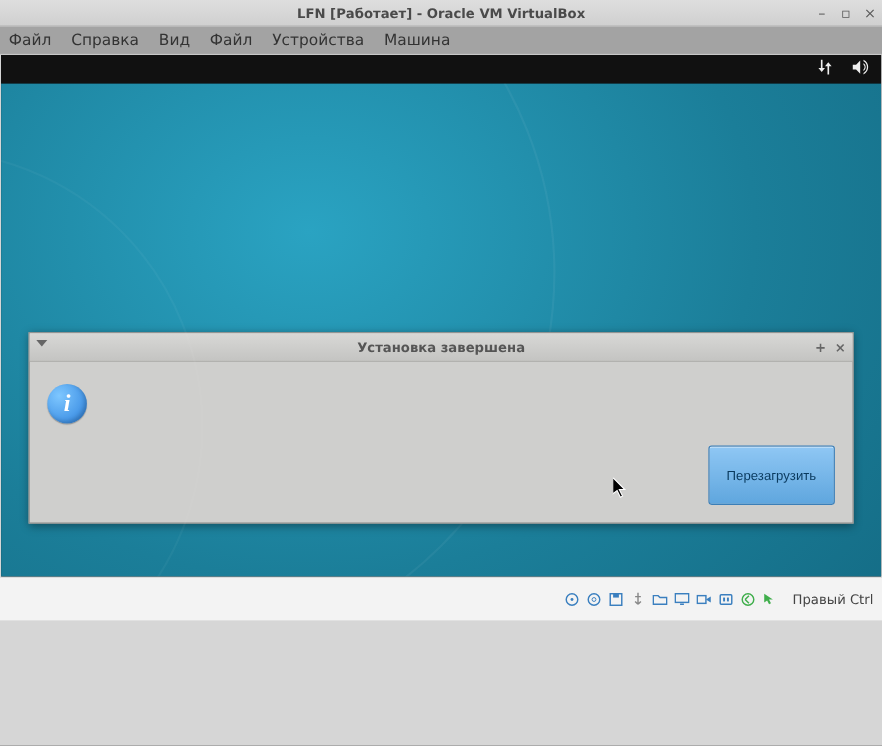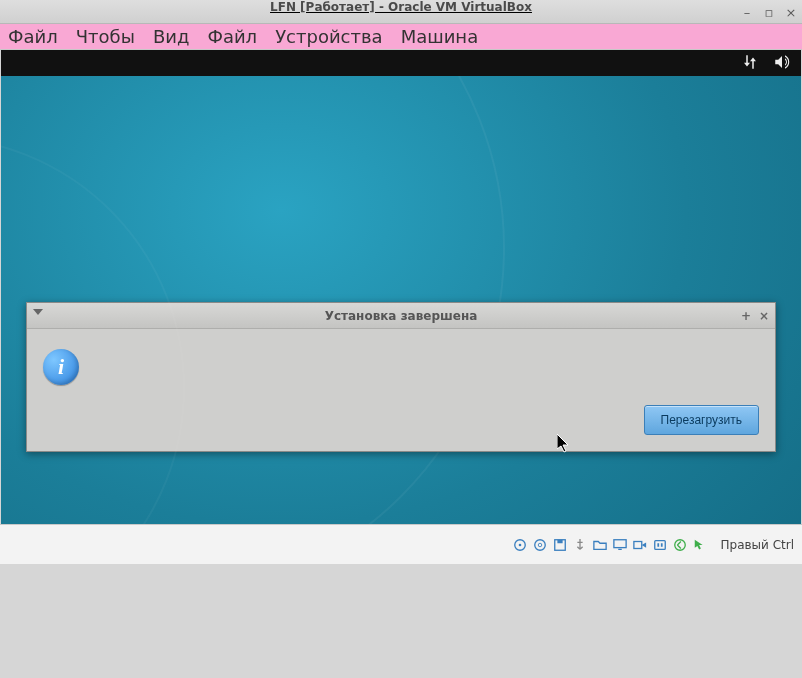--- a/index.html
+++ b/index.html
@@ -12,24 +12,23 @@
     overflow: hidden;
     position: relative;
   }
 
   
   .vb-titlebar {
     height: 24px;
     background: linear-gradient(#dedede, #d0d0d0);
     border-bottom: 1px solid #b8b8b8;
     display: flex;
-    align-items: flex-start;
+    align-items: center;
     justify-content: center;
     position: relative;
-    text-decoration: underline;
   }
   .vb-titlebar .title {
     font-weight: bold;
     color: #4a4a4a;
     font-size: 12px;
   }
   .vb-titlebar .controls {
     position: absolute;
     right: 4px;
     top: 0;
@@ -37,28 +36,28 @@
     display: flex;
     align-items: center;
     gap: 8px;
     color: #5a5a5a;
     font-size: 13px;
   }
   .vb-titlebar .controls span { width: 14px; text-align: center; cursor: default; }
 
   .vb-menubar {
     height: 26px;
-    background: #f9a8d4;
+    background: #a3a3a3;
     border-bottom: 1px solid #c8c8c8;
     display: flex;
     align-items: center;
     padding: 0 8px;
     gap: 18px;
     color: #333;
-    font-size: 18px;
+    font-size: 14px;
   }
   .vb-menubar .item { cursor: default; }
 
   .guest-area {
     background: #000;
     width: 800px;
     margin: 0 1px;
     height: 474px;
     position: relative;
   }
@@ -157,21 +156,21 @@
   }
   .dialog-actions {
     display: flex;
     justify-content: flex-end;
     padding: 4px 16px 16px 16px;
   }
   .btn {
     background: linear-gradient(#8fc7f4, #5fa6de);
     border: 1px solid #3b7fb8;
     border-radius: 3px;
-    padding: 7px 16px;
+    padding: 19px 16px;
     color: #0a3a5e;
     font-size: 12px;
     box-shadow: inset 0 1px 0 rgba(255,255,255,0.5);
     cursor: default;
   }
 
   .cursor {
     position: absolute;
     width: 14px; height: 20px;
     pointer-events: none;
@@ -207,21 +206,21 @@
   <span class="title">LFN [Работает] - Oracle VM VirtualBox</span>
   <div class="controls">
     <span>–</span>
     <span>▫</span>
     <span>×</span>
   </div>
 </div>
 
 <div class="vb-menubar">
   <span class="item">Файл</span>
-  <span class="item">Чтобы</span>
+  <span class="item">Справка</span>
   <span class="item">Вид</span>
   <span class="item">Файл</span>
   <span class="item">Устройства</span>
   <span class="item">Машина</span>
 </div>
 
 <div class="guest-area">
   <div class="guest-panel">
     <span>
       <svg viewBox="0 0 24 24">

